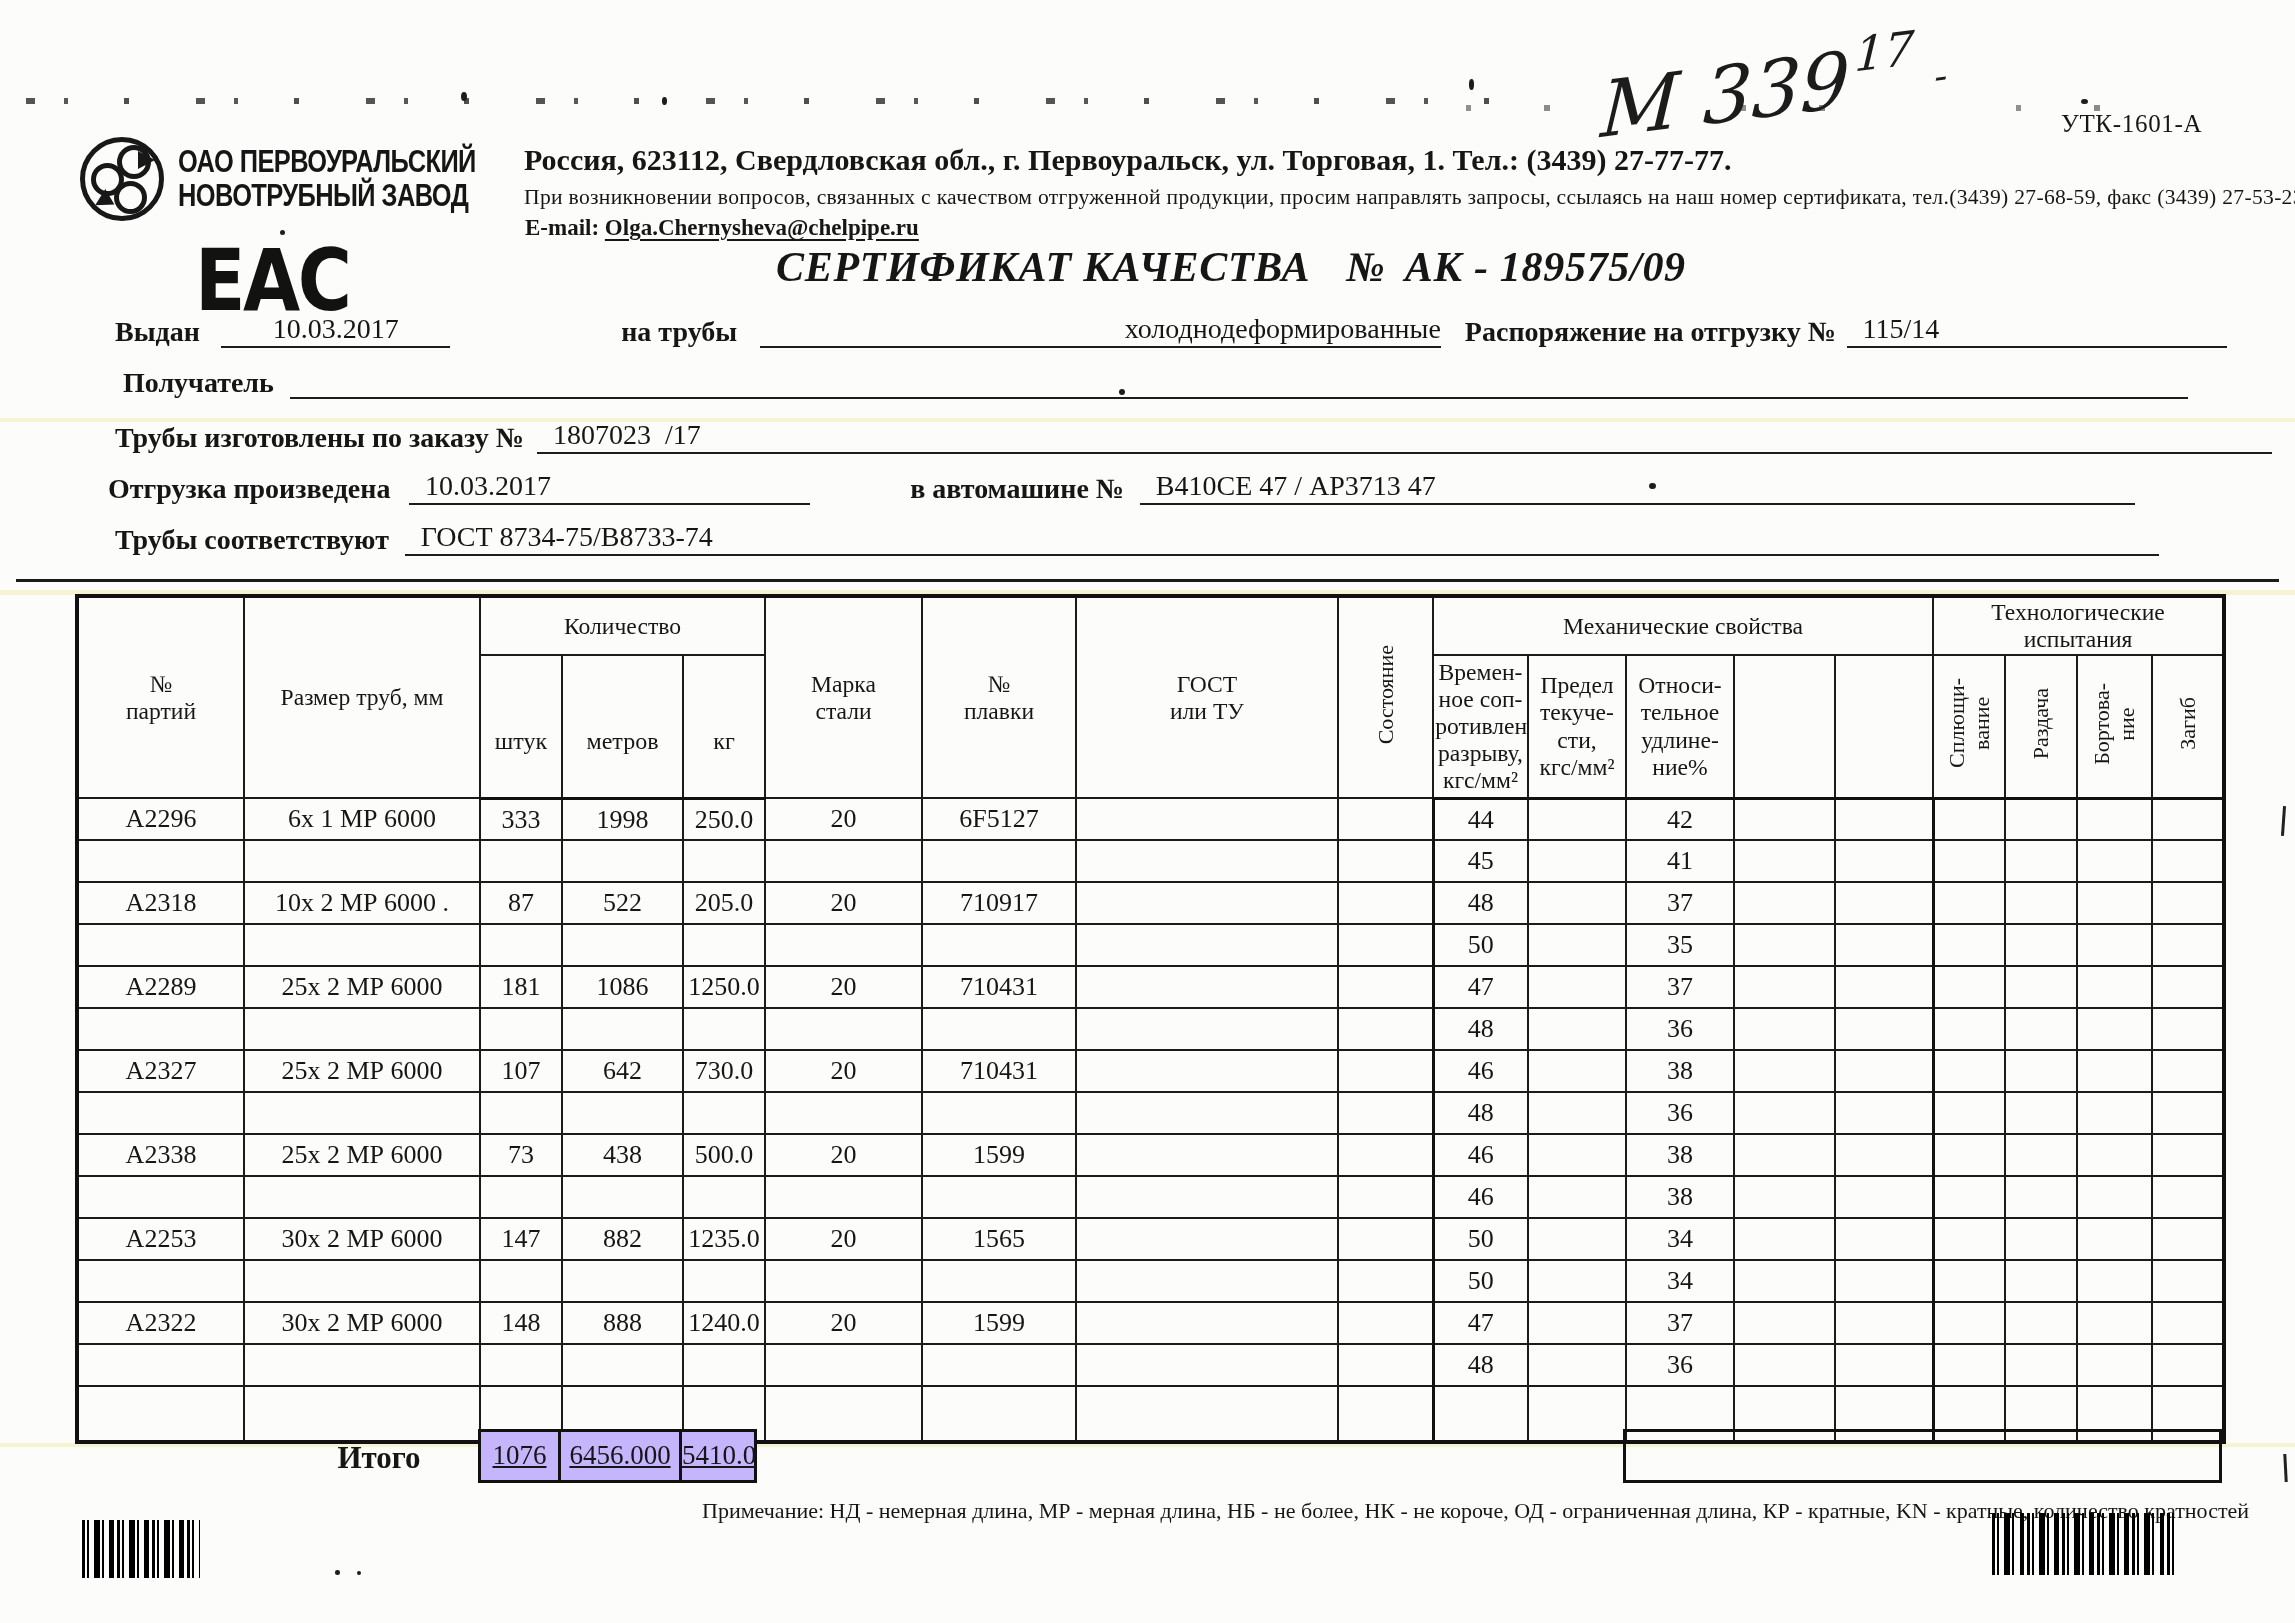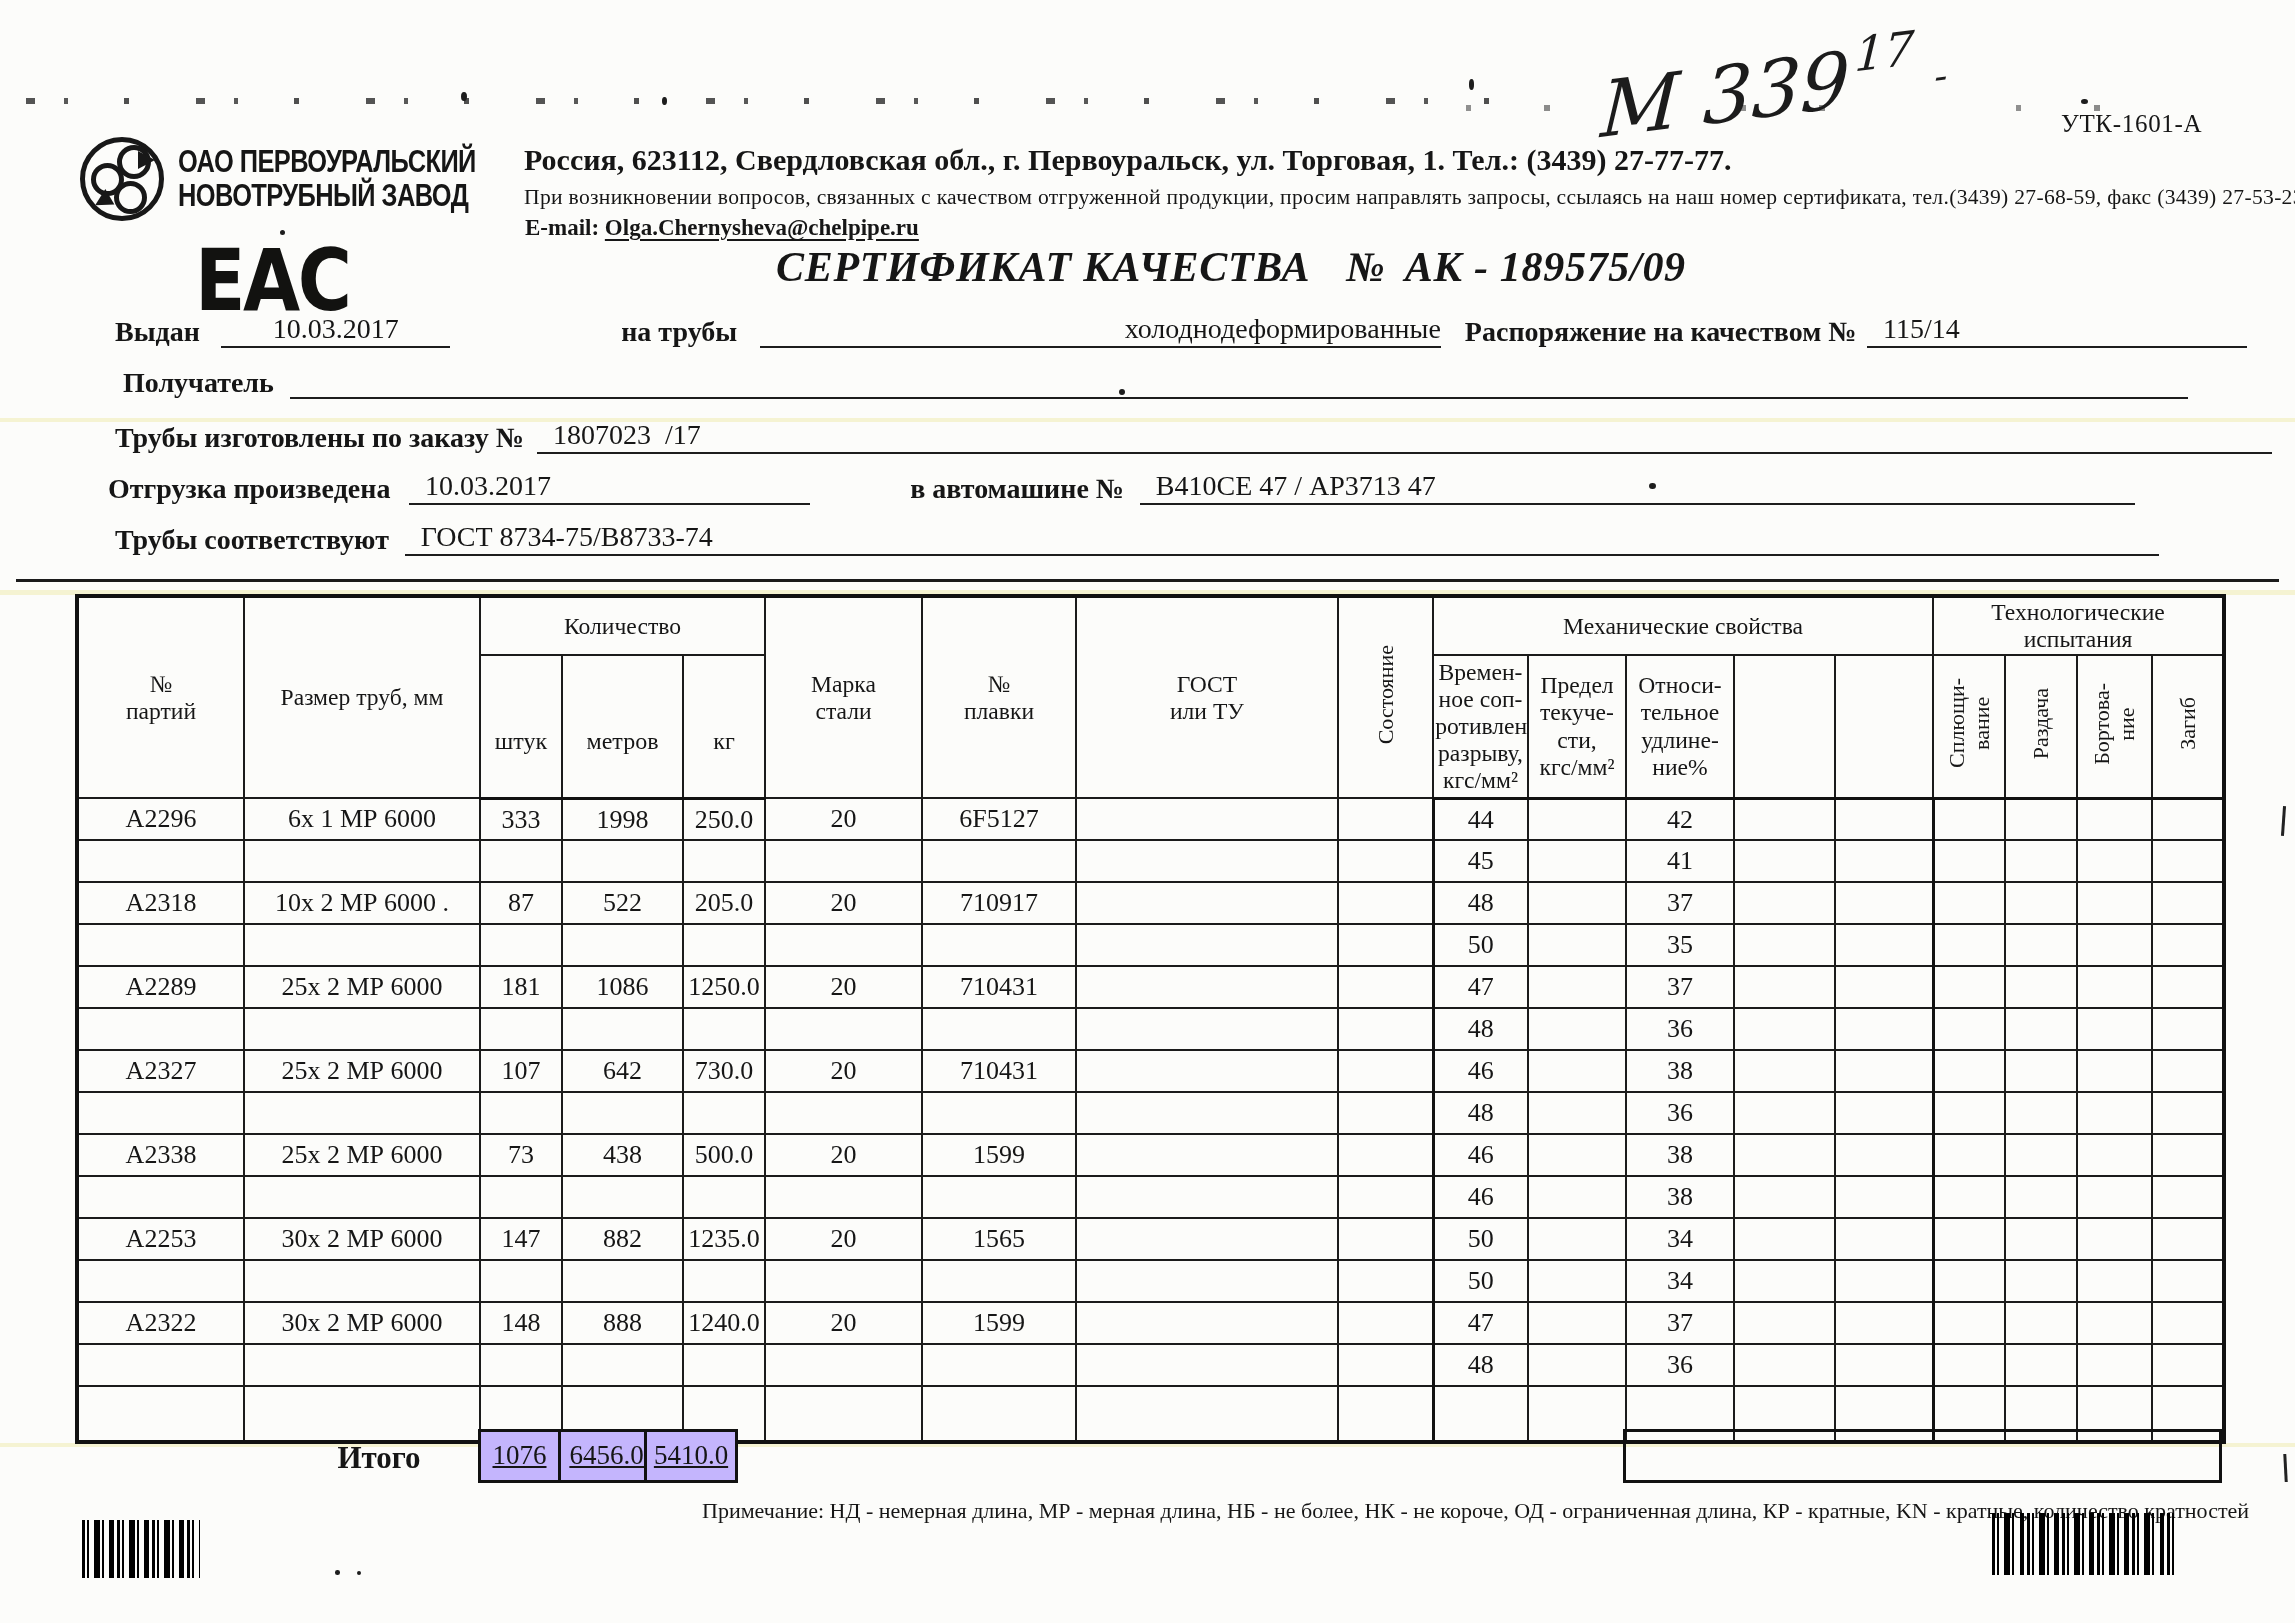--- a/index.html
+++ b/index.html
@@ -125,21 +125,21 @@
 
   <div class="abs title" style="left:776px; top:243px;">
     <span>СЕРТИФИКАТ КАЧЕСТВА</span><span class="gap"></span><span>№</span><span class="gap" style="width:19.6px;"></span><span>АК -  189575/09</span>
   </div>
 
   <div class="abs frm" style="left:115px; top:313px;">
     <span class="lbl">Выдан</span>
     <span class="val ctr" style="width:229px; margin-left:14.4px;">10.03.2017</span>
     <span class="lbl" style="margin-left:164px;">на трубы</span>
     <span class="val" style="width:681px; margin-left:15.7px;text-align:right;">холоднодеформированные</span>
-    <span class="lbl" style="margin-left:17px;">Распоряжение на качеством №</span>
+    <span class="lbl" style="margin-left:17px;">Распоряжение на отгрузку №</span>
     <span class="val" style="width:380px; margin-left:3.9px;">115/14</span>
   </div>
 
   <div class="abs frm" style="left:123px; top:367px;">
     <span class="lbl">Получатель</span>
     <span class="val" style="width:1898px; margin-left:9.2px;"></span>
   </div>
 
   <div class="abs frm" style="left:115px; top:419px;">
     <span class="lbl">Трубы изготовлены по заказу №</span>
@@ -525,21 +525,21 @@
           <td></td>
           <td></td>
           <td></td>
         </tr>
       </tbody>
   </table>
 
   <div class="abs totLbl" style="left:281px; top:1440px; width:196px;">Итого</div>
   <div class="abs totBox" style="left:478px; top:1429px; width:83px; height:54px;">1076</div>
   <div class="abs totBox" style="left:558px; top:1429px; width:124px; height:54px;">6456.000</div>
-  <div class="abs totBox" style="left:644px; top:1429px; width:94px; height:54px;">5410.0</div>
+  <div class="abs totBox" style="left:679px; top:1429px; width:78px; height:54px;">5410.0</div>
 
   <div class="abs stampBox" style="left:1623px; top:1429px; width:599px; height:54px;"></div>
 
   <div class="abs note" style="left:702px; top:1498px;">Примечание: НД - немерная длина, МР - мерная длина, НБ - не более, НК - не короче, ОД - ограниченная длина, КР - кратные, KN - кратные, количество кратностей</div>
 
   <div class="abs barcode" style="left:82px; top:1520px; width:118px; height:58px;"></div>
   <div class="abs barcode" style="left:1992px; top:1513px; width:182px; height:62px;"></div>
   <div class="abs speck" style="left:335px;top:1570px;width:4.6px;height:4.6px;"></div>
   <div class="abs speck" style="left:357px;top:1571px;width:3.9px;height:3.9px;"></div>
 

